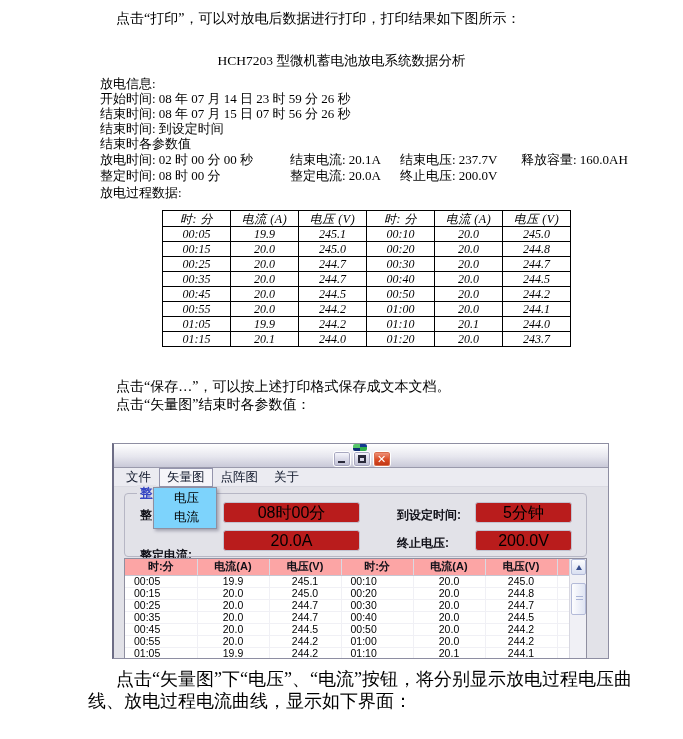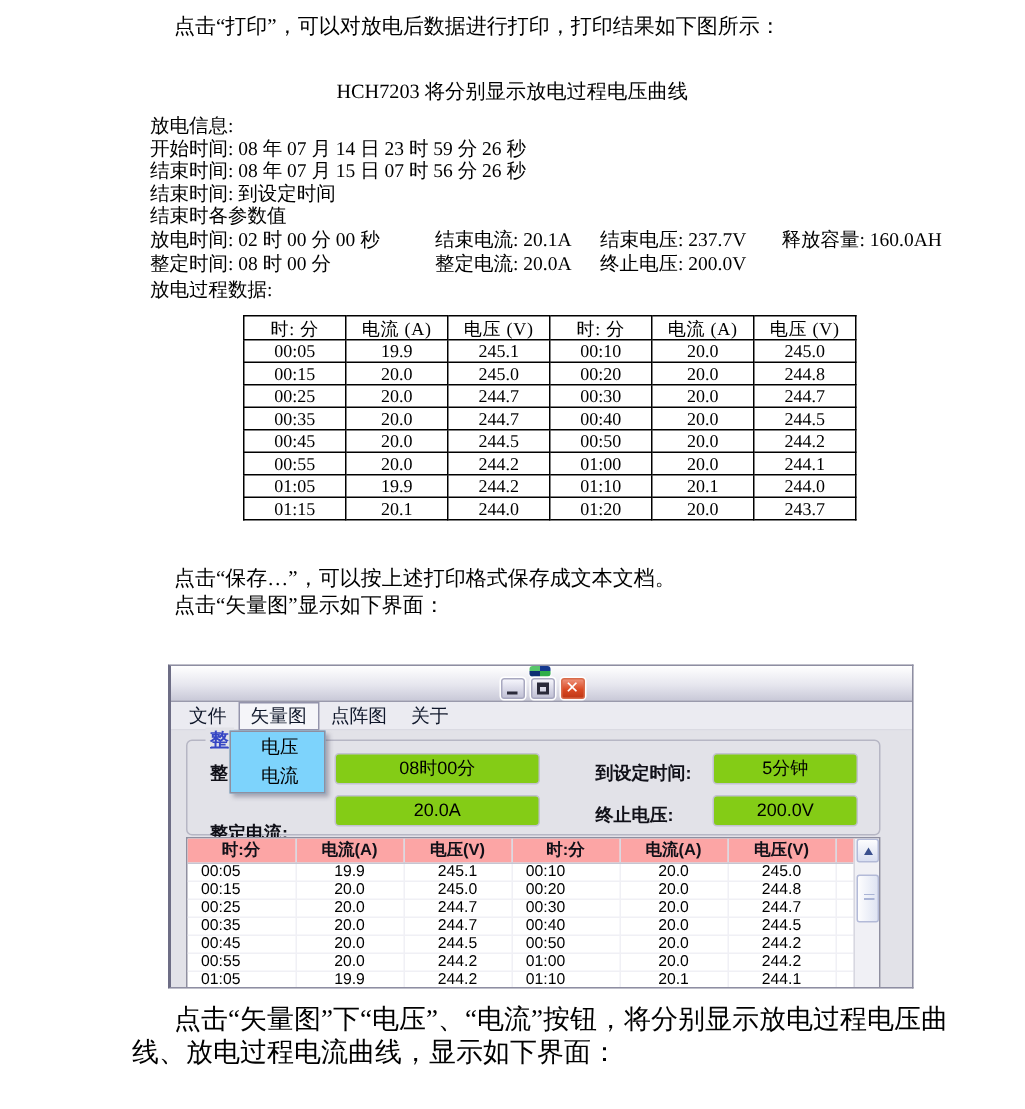--- a/index.html
+++ b/index.html
@@ -19,21 +19,21 @@
   .info-line { white-space:nowrap;margin-left:12px; }
   .info-line.tall { line-height:16.5px; }
   .params span { display:inline-block; }
   .params .s0 { width:190px; }
   .params .s1 { width:110px; }
   .params .s2 { width:121px; }
   
   .print-table { position:absolute; left:162px; top:210px; border-collapse:collapse; table-layout:fixed; font-size:12px; }
   .print-table col { width:68px; }
   .print-table th, .print-table td {
-    border:1px solid #000; text-align:center; font-weight:normal; height:15px; padding:0; line-height:14px;
+    border:1px solid #000; text-align:center; font-weight:normal; height:15px; padding:0; line-height:14px;font-style:italic;
   }
   .print-table th { height:16px; letter-spacing:0.5px; }
   
   .win {
     position:absolute; left:112px; top:443px; width:497px; height:216px;
     background:#e2e2e8; border:1px solid #8e8ea2; border-left:2px solid #6d6d85; overflow:hidden;
     font-family:"Liberation Sans","DejaVu Sans",sans-serif;
   }
   .titlebar {
     position:absolute; left:0; top:0; right:0; height:24px;
@@ -73,22 +73,22 @@
   .groupbox {
     position:absolute; left:10px; top:49px; width:463px; height:64px;
     border:1px solid #b6b6c4; border-radius:4px;
   }
   .group-label {
     position:absolute; left:12px; top:-9px; padding:0 3px; background:#e2e2e8;
     color:#3646c4; font-weight:bold; font-size:12.5px; text-decoration:underline;
   }
   .fld-label { position:absolute; font-size:12px; font-weight:bold; color:#101018; white-space:nowrap; }
   .fld {
-    position:absolute; height:21px; line-height:19px; text-align:center; font-size:12px;
-    background:#84cc16; border:1px solid #c2c2d0; border-radius:3px; color:#000;
+    position:absolute; height:21px; line-height:19px; text-align:center; font-size:16px;
+    background:#b91c1c; border:1px solid #c2c2d0; border-radius:3px; color:#000;
   }
   .lbl-settime { left:15px; top:13px; }
   .fld-settime { left:98px;  top:8px;  width:137px; }
   .lbl-interval{ left:272px; top:13px; }
   .fld-interval{ left:350px; top:8px;  width:97px; }
   .lbl-current { left:15px;  top:53px; }
   .fld-current { left:98px;  top:36px; width:137px; }
   .lbl-voltage { left:272px; top:41px; }
   .fld-voltage { left:350px; top:36px; width:97px; }
   
@@ -131,21 +131,21 @@
     background:repeating-linear-gradient(180deg,#aab4d6 0 1px,transparent 1px 3px);
   }
 </style>
 </head>
 <body>
 
 <div class="page">
 
   <p class="para para-print">点击“打印”，可以对放电后数据进行打印，打印结果如下图所示：</p>
 
-  <div class="report-title">HCH7203 将分别显示放电过程电压曲线</div>
+  <div class="report-title">HCH7203 型微机蓄电池放电系统数据分析</div>
 
   <div class="info-block">
     <div class="info-line">放电信息:</div>
     <div class="info-line">开始时间: 08 年 07 月 14 日 23 时 59 分 26 秒</div>
     <div class="info-line">结束时间: 08 年 07 月 15 日 07 时 56 分 26 秒</div>
     <div class="info-line">结束时间: 到设定时间</div>
     <div class="info-line">结束时各参数值</div>
     <div class="info-line tall params"><span class="s0">放电时间: 02 时 00 分 00 秒</span><span class="s1">结束电流: 20.1A</span><span class="s2">结束电压: 237.7V</span><span class="s3">释放容量: 160.0AH</span></div>
     <div class="info-line tall params"><span class="s0">整定时间: 08 时 00 分</span><span class="s1">整定电流: 20.0A</span><span class="s2">终止电压: 200.0V</span></div>
     <div class="info-line tall">放电过程数据:</div>
@@ -232,21 +232,21 @@
           <td>20.1</td>
           <td>244.0</td>
           <td>01:20</td>
           <td>20.0</td>
           <td>243.7</td>
         </tr>
       </tbody>
   </table>
 
   <p class="para para-save">点击“保存…”，可以按上述打印格式保存成文本文档。</p>
-  <p class="para para-vector">点击“矢量图”显示如下界面：</p>
+  <p class="para para-vector">点击“矢量图”结束时各参数值：</p>
 
   <div class="win">
     <div class="titlebar">
       <div class="app-icon"></div>
       <div class="title-text">HT-D201型微机蓄电池放电系统配套软件</div>
       <div class="tb-btns">
         <div class="tb-btn">
             <span class="glyph-min"></span>
           </div>
         <div class="tb-btn">

